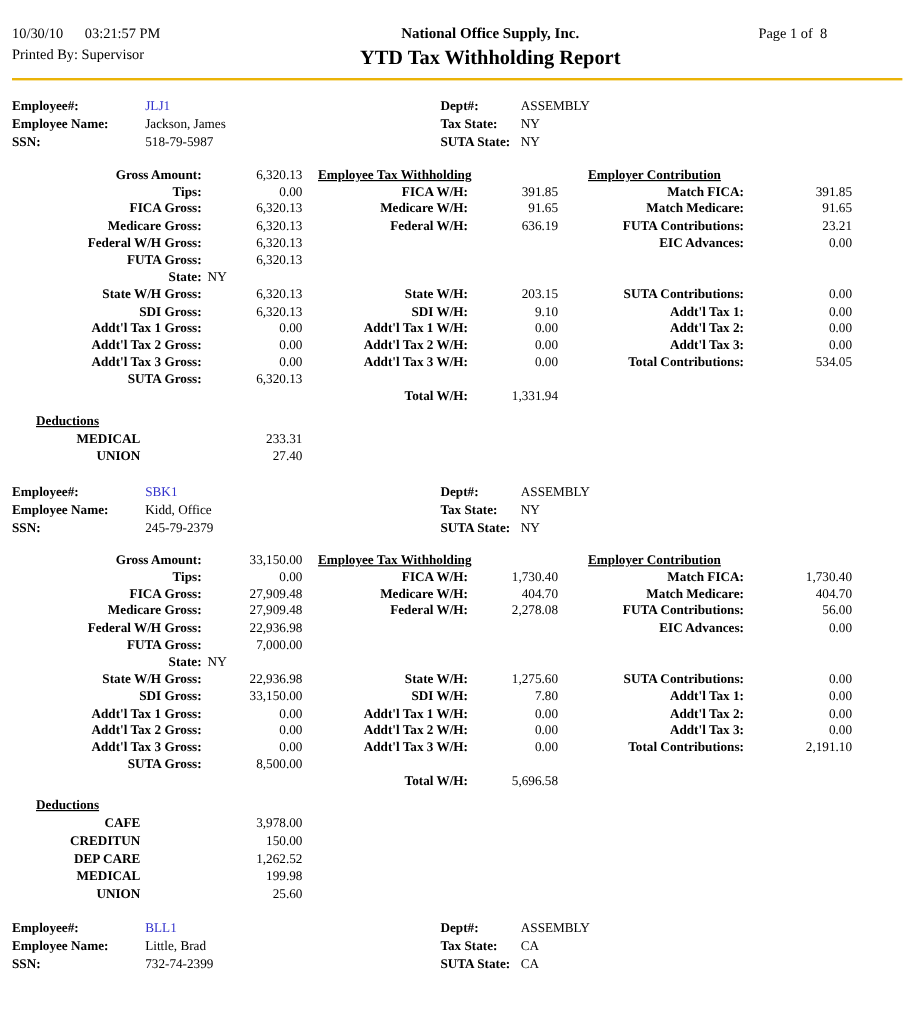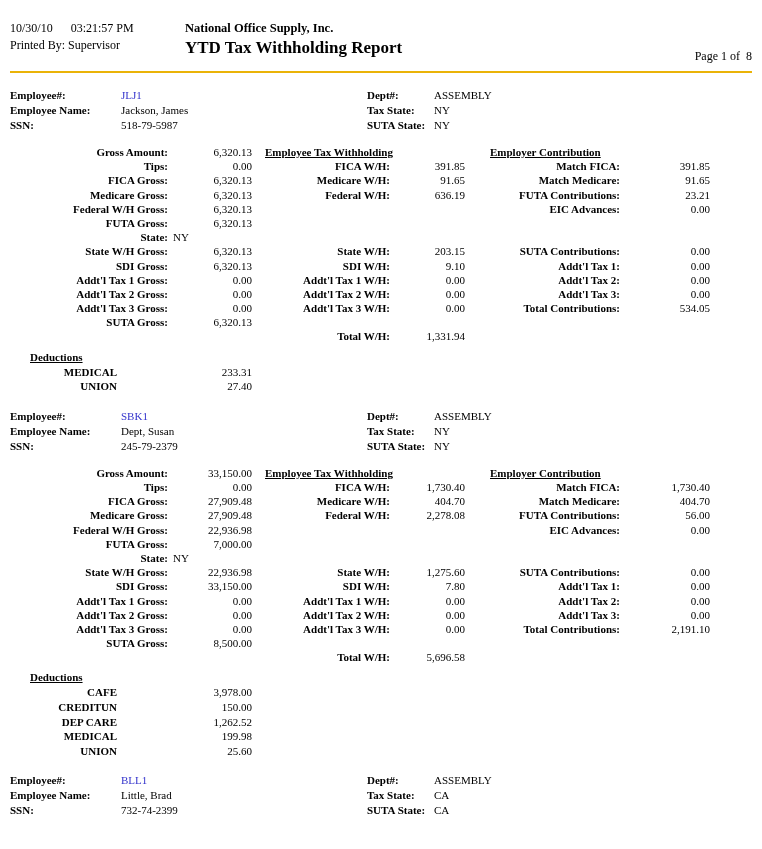--- a/index.html
+++ b/index.html
@@ -9,24 +9,24 @@
     font-family:"Liberation Serif", serif;
     font-size:11px; color:#000;
   }
   .page { padding:20px 10px 0 10px; }
 
   
   .rpt-header { display:grid; grid-template-columns:175px 1fr 120px; padding-bottom:6px; border-bottom:2px solid #eab308; }
   .hleft { font-size:12px; }
   .hleft .l1, .hleft .l2 { height:17px; line-height:17px; }
   .htime { margin-left:18px; }
-  .hcenter { text-align:left; }
+  .hcenter { text-align:center; }
   .company { font-size:12.5px; font-weight:bold; height:16px; line-height:16px; }
   .rtitle { font-size:17px; font-weight:bold; height:23px; line-height:23px; }
-  .hright { font-size:12px; text-align:right; white-space:pre; line-height:17px;margin-top:28px; }
+  .hright { font-size:12px; text-align:left; white-space:pre; line-height:17px; }
 
   .b { font-weight:bold; }
   .u { text-decoration:underline; }
 
   
   .emp { margin-top:15px; }
   .irow { display:grid; grid-template-columns:107px 250px 63px 1fr; height:15px; line-height:15px; }
   .ilab, .iclab { font-weight:bold; }
   .ival, .icval { padding-left:4px; }
   .link { color:var(--link, #3333cc); cursor:pointer; }
@@ -212,21 +212,21 @@
       <section class="emp">
         <div class="info">
           <div class="irow">
             <span class="ilab">Employee#:</span>
             <span class="ival link">SBK1</span>
             <span class="iclab">Dept#:</span>
             <span class="icval">ASSEMBLY</span>
           </div>
           <div class="irow">
             <span class="ilab">Employee Name:</span>
-            <span class="ival">Dept, Susan</span>
+            <span class="ival">Kidd, Office</span>
             <span class="iclab">Tax State:</span>
             <span class="icval">NY</span>
           </div>
           <div class="irow">
             <span class="ilab">SSN:</span>
             <span class="ival">245-79-2379</span>
             <span class="iclab">SUTA State:</span>
             <span class="icval">NY</span>
           </div>
         </div>

